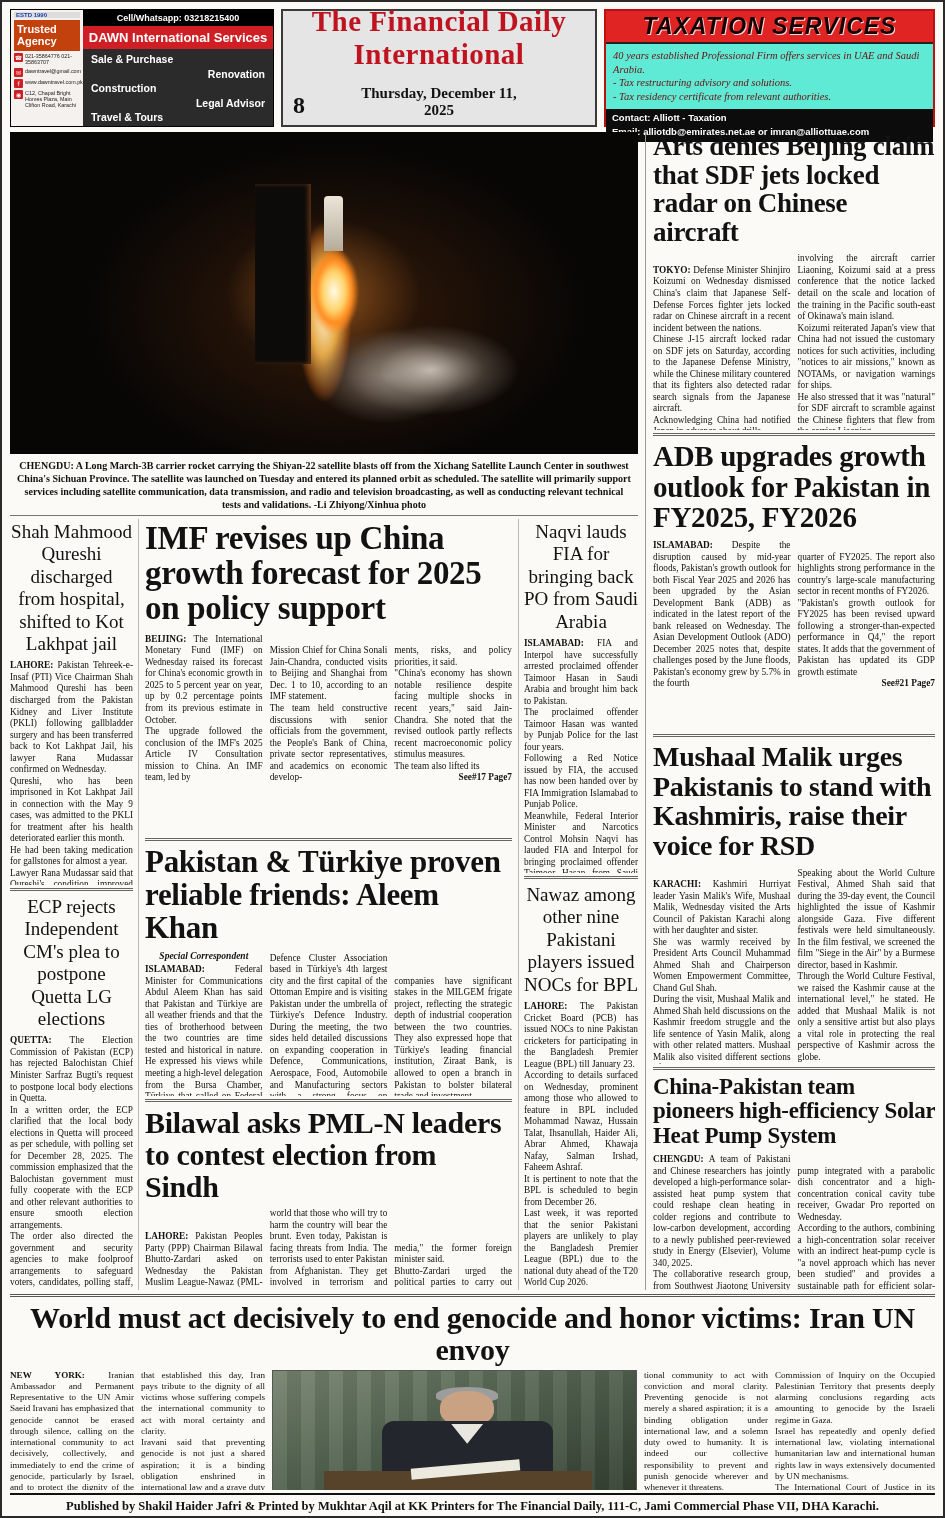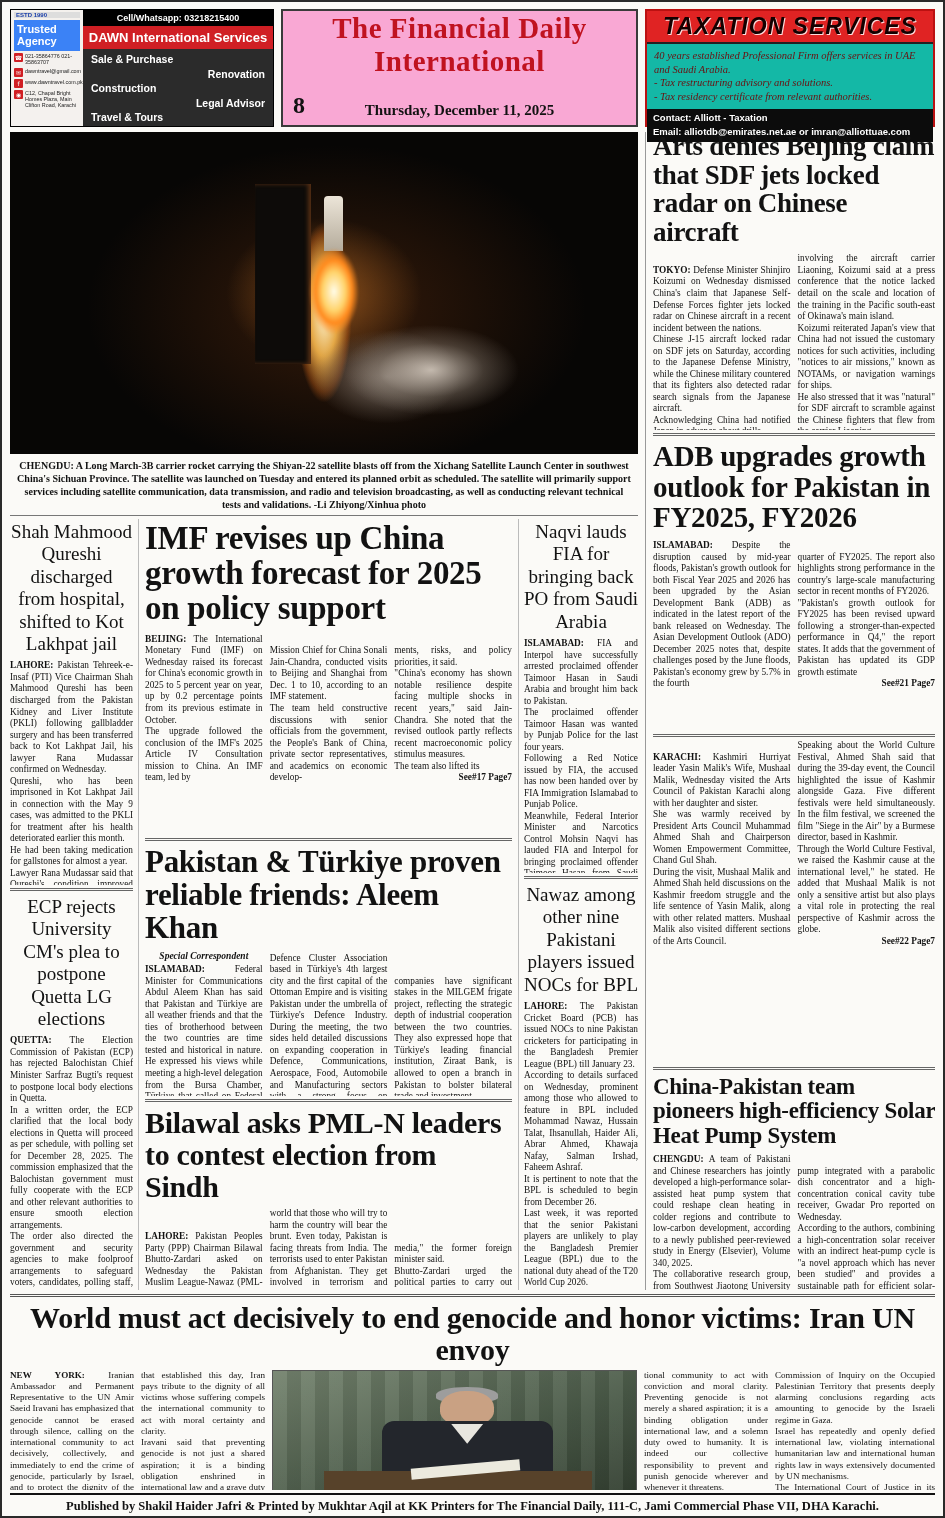--- a/index.html
+++ b/index.html
@@ -8,37 +8,37 @@
     width:945px; height:1518px; margin:0 auto; background:#fbfaf7;
     border:2px solid #2a2a2a; padding:7px 8px; overflow:hidden; position:relative;
     font-family:"Liberation Serif", serif; color:#121212;
   }
   
   .hdr { display:flex; gap:7px; height:118px; }
   
   .ad-left { width:264px; background:#111; display:flex; border:1px solid #000; }
   .adl-side { width:72px; background:#f4f1ee; padding:2px 3px; display:flex; flex-direction:column; gap:2px; }
   .adl-estd { font-family:"Liberation Sans",sans-serif; font-size:6px; font-weight:bold; color:#1b3faa; background:#ddd; padding:0 2px; }
-  .adl-trusted { background:#3b82f6; color:#fff; font-family:"Liberation Sans",sans-serif; font-weight:bold; font-size:11px; line-height:1.05; padding:4px 3px; }
+  .adl-trusted { background:#c2410c; color:#fff; font-family:"Liberation Sans",sans-serif; font-weight:bold; font-size:11px; line-height:1.05; padding:4px 3px; }
   .adl-row { display:flex; gap:2px; align-items:flex-start; }
   .adl-ic { width:9px; height:9px; background:#d01f24; color:#fff; font-size:6px; line-height:9px; text-align:center; flex:0 0 auto; border-radius:1px; font-family:"DejaVu Sans",sans-serif; }
   .adl-txt { font-family:"Liberation Sans",sans-serif; font-size:5.4px; color:#222; line-height:1.15; }
   .adl-main { flex:1; display:flex; flex-direction:column; }
   .adl-cell { background:#000; color:#fff; font-family:"Liberation Sans",sans-serif; font-weight:bold; font-size:9px; text-align:center; padding:3px 0; }
   .adl-brand { background:#d01f24; color:#fff; font-family:"Liberation Sans",sans-serif; font-weight:bold; font-size:13px; text-align:center; padding:5px 2px 4px; line-height:1.1; }
   .adl-sv { flex:1; background:#2b2b2b; color:#fff; font-family:"Liberation Sans",sans-serif; font-weight:bold; font-size:10.5px; padding:4px 8px 3px; display:flex; flex-direction:column; justify-content:space-between; }
   .adl-sv span:nth-child(even){ text-align:right; }
   
-  .mast { flex:1; border:2px solid #3a3a3a; background:#f9a8d4; display:flex; flex-direction:column; justify-content:flex-end; padding:4px 10px 6px; }
+  .mast { flex:1; border:2px solid #3a3a3a; background:#e5e5e5; display:flex; flex-direction:column; justify-content:flex-end; padding:4px 10px 6px; }
   .mast-title { color:#c01320; font-weight:bold; font-size:29px; text-align:center; letter-spacing:.5px; margin-bottom:14px; }
   .mast-row { display:flex; align-items:flex-end; }
   .mast-pg { font-weight:bold; font-size:24px; width:60px; }
   .mast-date { flex:1; text-align:center; font-weight:bold; font-size:15px; padding-right:60px; }
   
-  .ad-right { width:290px; border:2px solid #b11; background:#14b8a6; display:flex; flex-direction:column; }
+  .ad-right { width:331px; border:2px solid #b11; background:#5eead4; display:flex; flex-direction:column; }
   .adr-title { background:#e02323; color:#140000; font-family:"Liberation Sans",sans-serif; font-weight:bold; font-style:italic; font-size:23px; text-align:center; letter-spacing:1px; padding:2px 0; text-shadow:1px 1px 0 #ffdcdc; border-bottom:2px solid #222; }
   .adr-body { flex:1; padding:5px 7px; color:#6b1010; font-weight:normal; font-style:italic; font-size:10.5px; line-height:1.3; }
   .adr-foot { background:#0c0c0c; color:#fff; font-family:"Liberation Sans",sans-serif; font-weight:bold; font-size:9.5px; padding:2px 6px 3px; line-height:1.5; }
   
   .content { display:flex; gap:7px; height:1158px; margin-top:5px; }
   .main-left { flex:1; display:flex; flex-direction:column; min-width:0; }
   .right-rail { width:290px; border-left:1px solid #999; padding-left:7px; display:flex; flex-direction:column; }
   
   .photo-main { height:322px; background:
       radial-gradient(95px 60px at 60% 76%, rgba(205,195,185,.55), rgba(120,110,100,.22) 60%, transparent 78%),
@@ -179,21 +179,21 @@
                 <div class="acol"><span class="dateline">LAHORE: </span>Pakistan Tehreek-e-Insaf (PTI) Vice Chairman Shah Mahmood Qureshi has been discharged from the Pakistan Kidney and Liver Institute (PKLI) following gallbladder surgery and has been transferred back to Kot Lakhpat Jail, his lawyer Rana Mudassar confirmed on Wednesday.
 Qureshi, who has been imprisoned in Kot Lakhpat Jail in connection with the May 9 cases, was admitted to the PKLI for treatment after his health deteriorated earlier this month.
 He had been taking medication for gallstones for almost a year.
 Lawyer Rana Mudassar said that Qureshi's condition improved after the surgery, and he was discharged from the hospital on Wednesday.
 He added that additional medical tests had been conducted, and their reports are expected within 15 days.
 Qureshi, a former foreign minister, had faced health complications while in jail, prompting his temporary hospitalisation for surgical intervention. - NNI</div>
               </div>
           </div>
           <div class="rule"></div>
           <div class="art" id="art-ecp">
-            <div class="hl hl-side">ECP rejects University CM's plea to postpone Quetta LG elections</div>
+            <div class="hl hl-side">ECP rejects Independent CM's plea to postpone Quetta LG elections</div>
             <div class="cols one-col">
                 <div class="acol"><span class="dateline">QUETTA: </span>The Election Commission of Pakistan (ECP) has rejected Balochistan Chief Minister Sarfraz Bugti's request to postpone local body elections in Quetta.
 In a written order, the ECP clarified that the local body elections in Quetta will proceed as per schedule, with polling set for December 28, 2025. The commission emphasized that the Balochistan government must fully cooperate with the ECP and other relevant authorities to ensure smooth election arrangements.
 The order also directed the government and security agencies to make foolproof arrangements to safeguard voters, candidates, polling staff, and the general public.
 However, a member of the Election Commission, Shah Muhammad, filed a dissenting note, expressing concerns over voter turnout due to the extreme cold in Quetta during December.
 He noted that many residents tend to migrate to other districts in harsh weather conditions, which</div>
               </div>
           </div>
         </div>
 
@@ -281,20 +281,21 @@
       <div class="art" id="art-adb">
         <div class="hl h-adb">ADB upgrades growth outlook for Pakistan in FY2025, FY2026</div>
         <div class="cols">
             <div class="acol"><span class="dateline">ISLAMABAD: </span>Despite the disruption caused by mid-year floods, Pakistan's growth outlook for both Fiscal Year 2025 and 2026 has been upgraded by the Asian Development Bank (ADB) as indicated in the latest report of the bank released on Wednesday. The Asian Development Outlook (ADO) December 2025 notes that, despite challenges posed by the June floods, Pakistan's economy grew by 5.7% in the fourth</div>
             <div class="acol">quarter of FY2025. The report also highlights strong performance in the country's large-scale manufacturing sector in recent months of FY2026.
 "Pakistan's growth outlook for FY2025 has been revised upward following a stronger-than-expected performance in Q4," the report states. It adds that the government of Pakistan has updated its GDP growth estimate<div class="more">See#21 Page7</div></div>
           </div>
       </div>
       <div class="rule"></div>
       <div class="art" id="art-mushaal">
+        <div class="hl h-mushaal">Mushaal Malik urges Pakistanis to stand with Kashmiris, raise their voice for RSD</div>
         <div class="cols">
             <div class="acol"><span class="dateline">KARACHI: </span>Kashmiri Hurriyat leader Yasin Malik's Wife, Mushaal Malik, Wednesday visited the Arts Council of Pakistan Karachi along with her daughter and sister.
 She was warmly received by President Arts Council Muhammad Ahmed Shah and Chairperson Women Empowerment Committee, Chand Gul Shah.
 During the visit, Mushaal Malik and Ahmed Shah held discussions on the Kashmir freedom struggle and the life sentence of Yasin Malik, along with other related matters. Mushaal Malik also visited different sections of the Arts Council.</div>
             <div class="acol">Speaking about the World Culture Festival, Ahmed Shah said that during the 39-day event, the Council highlighted the issue of Kashmir alongside Gaza. Five different festivals were held simultaneously. In the film festival, we screened the film "Siege in the Air" by a Burmese director, based in Kashmir.
 Through the World Culture Festival, we raised the Kashmir cause at the international level," he stated. He added that Mushaal Malik is not only a sensitive artist but also plays a vital role in protecting the real perspective of Kashmir across the globe.<div class="more">See#22 Page7</div></div>
           </div>
       </div>
       <div class="rule"></div>
       <div class="art" id="art-solar">

